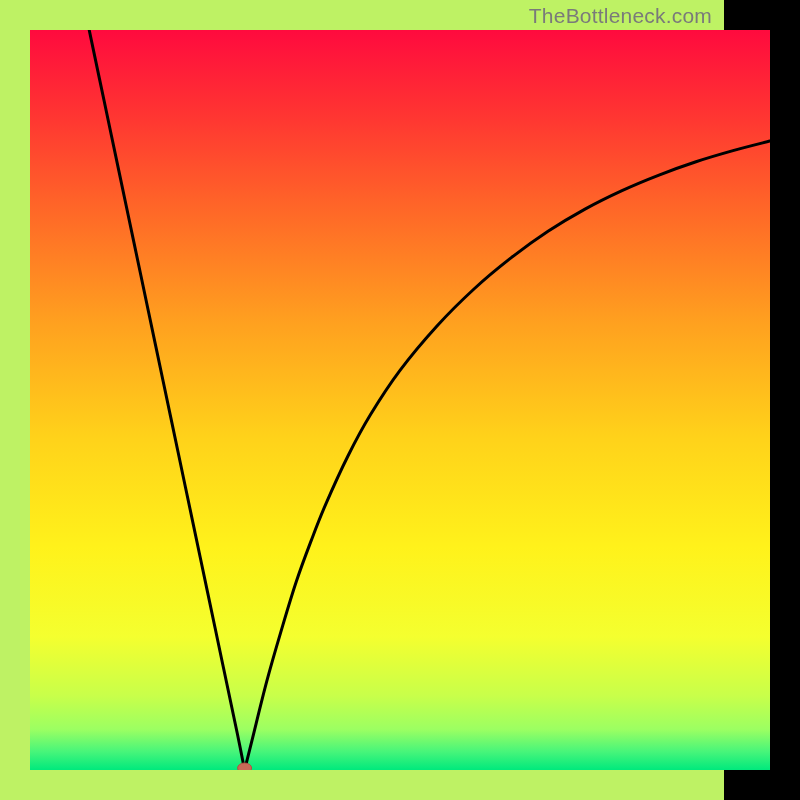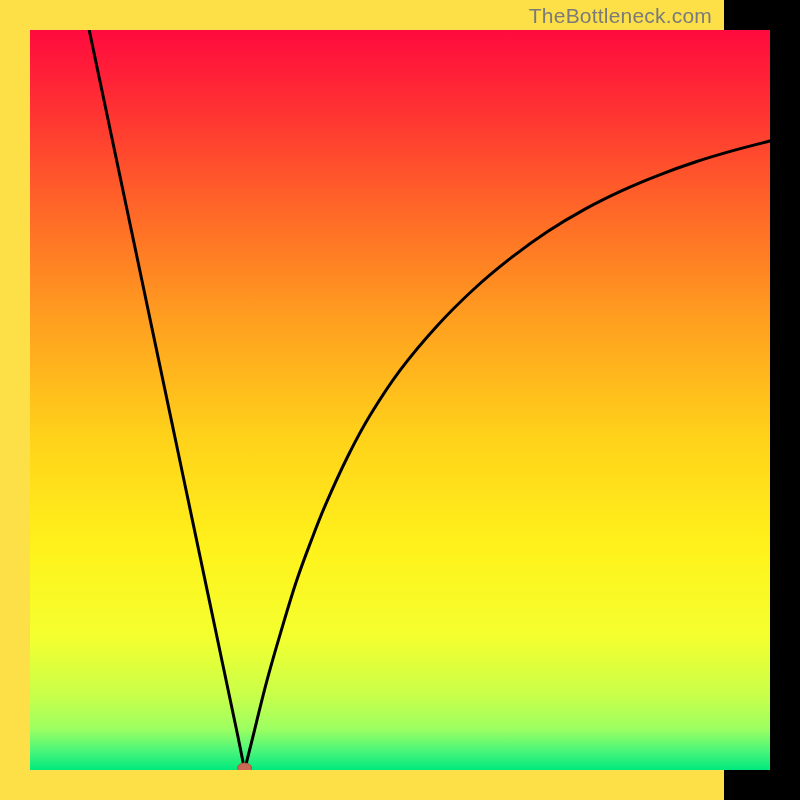--- a/index.html
+++ b/index.html
@@ -8,21 +8,21 @@
     width: 800px;
     height: 800px;
     overflow: hidden;
     background: #000;
     font-family: Arial, Helvetica, sans-serif;
   }
   .frame {
     position: relative;
     width: 724px;
     height: 800px;
-    background: #fde047;
+    background: #bef264;
   }
   .plot-area {
     position: absolute;
     left: 30px;
     top: 30px;
     width: 740px;
     height: 740px;
     overflow: visible;
   }
   .plot-svg {

